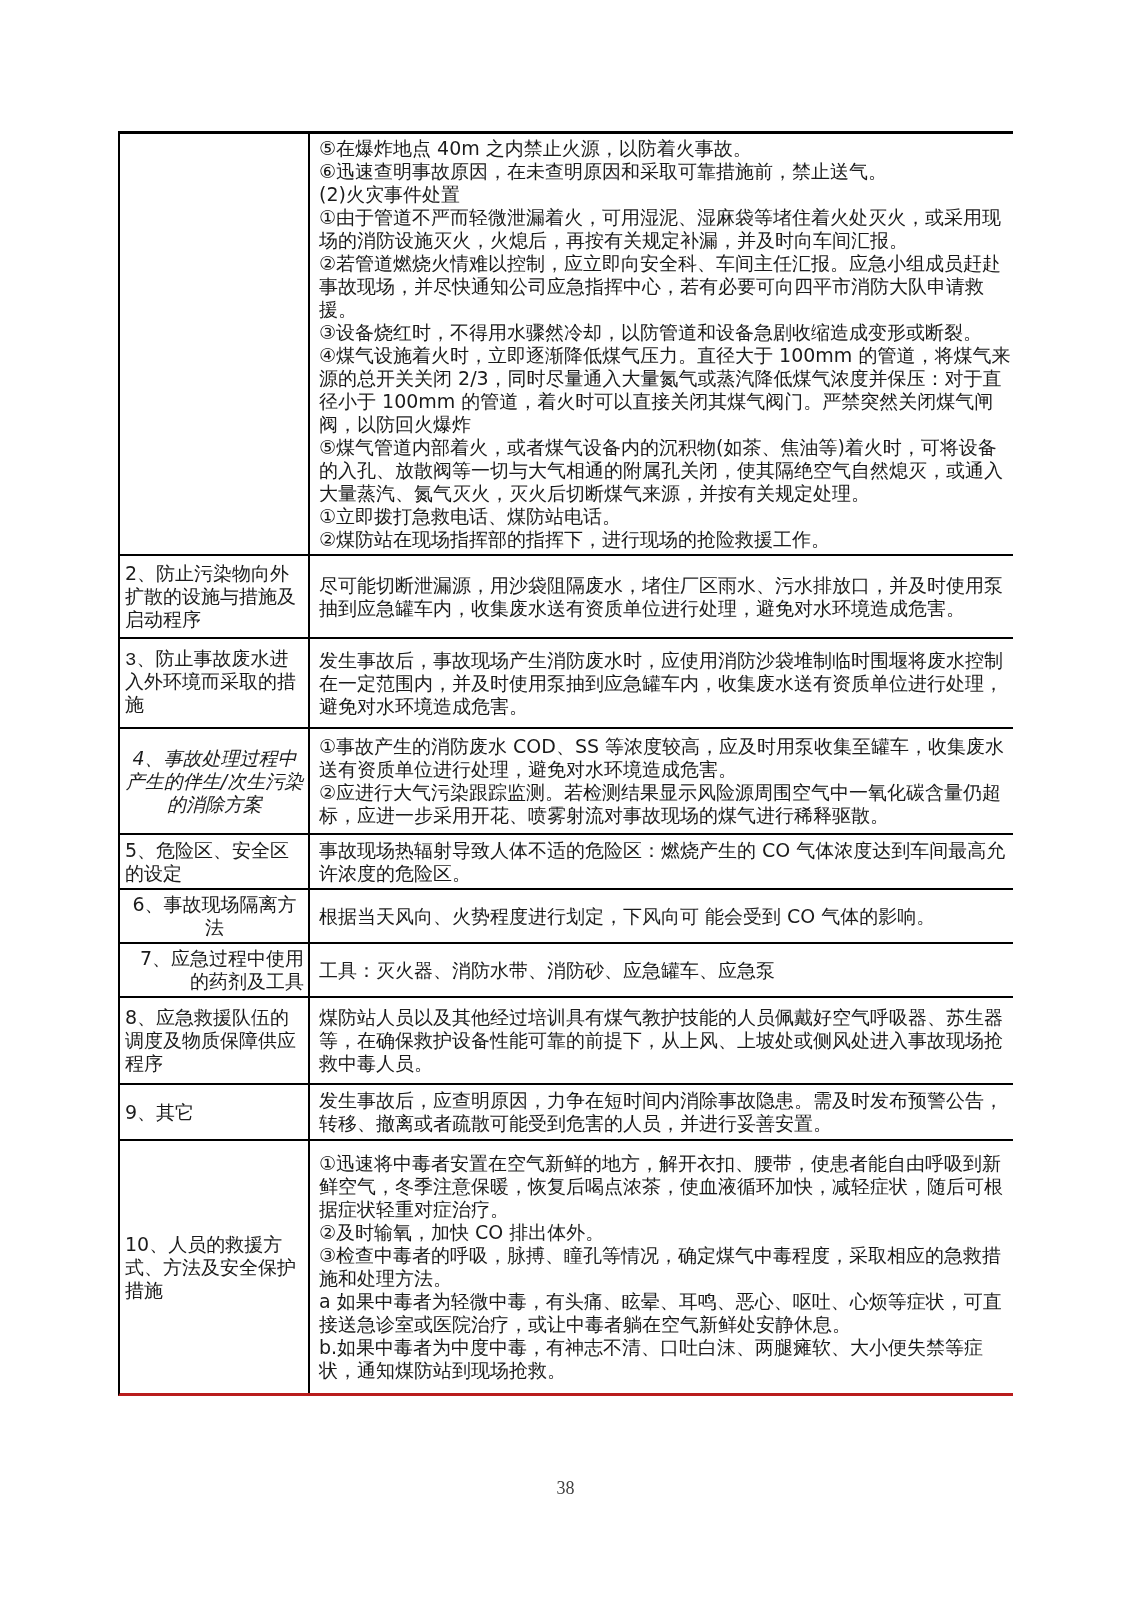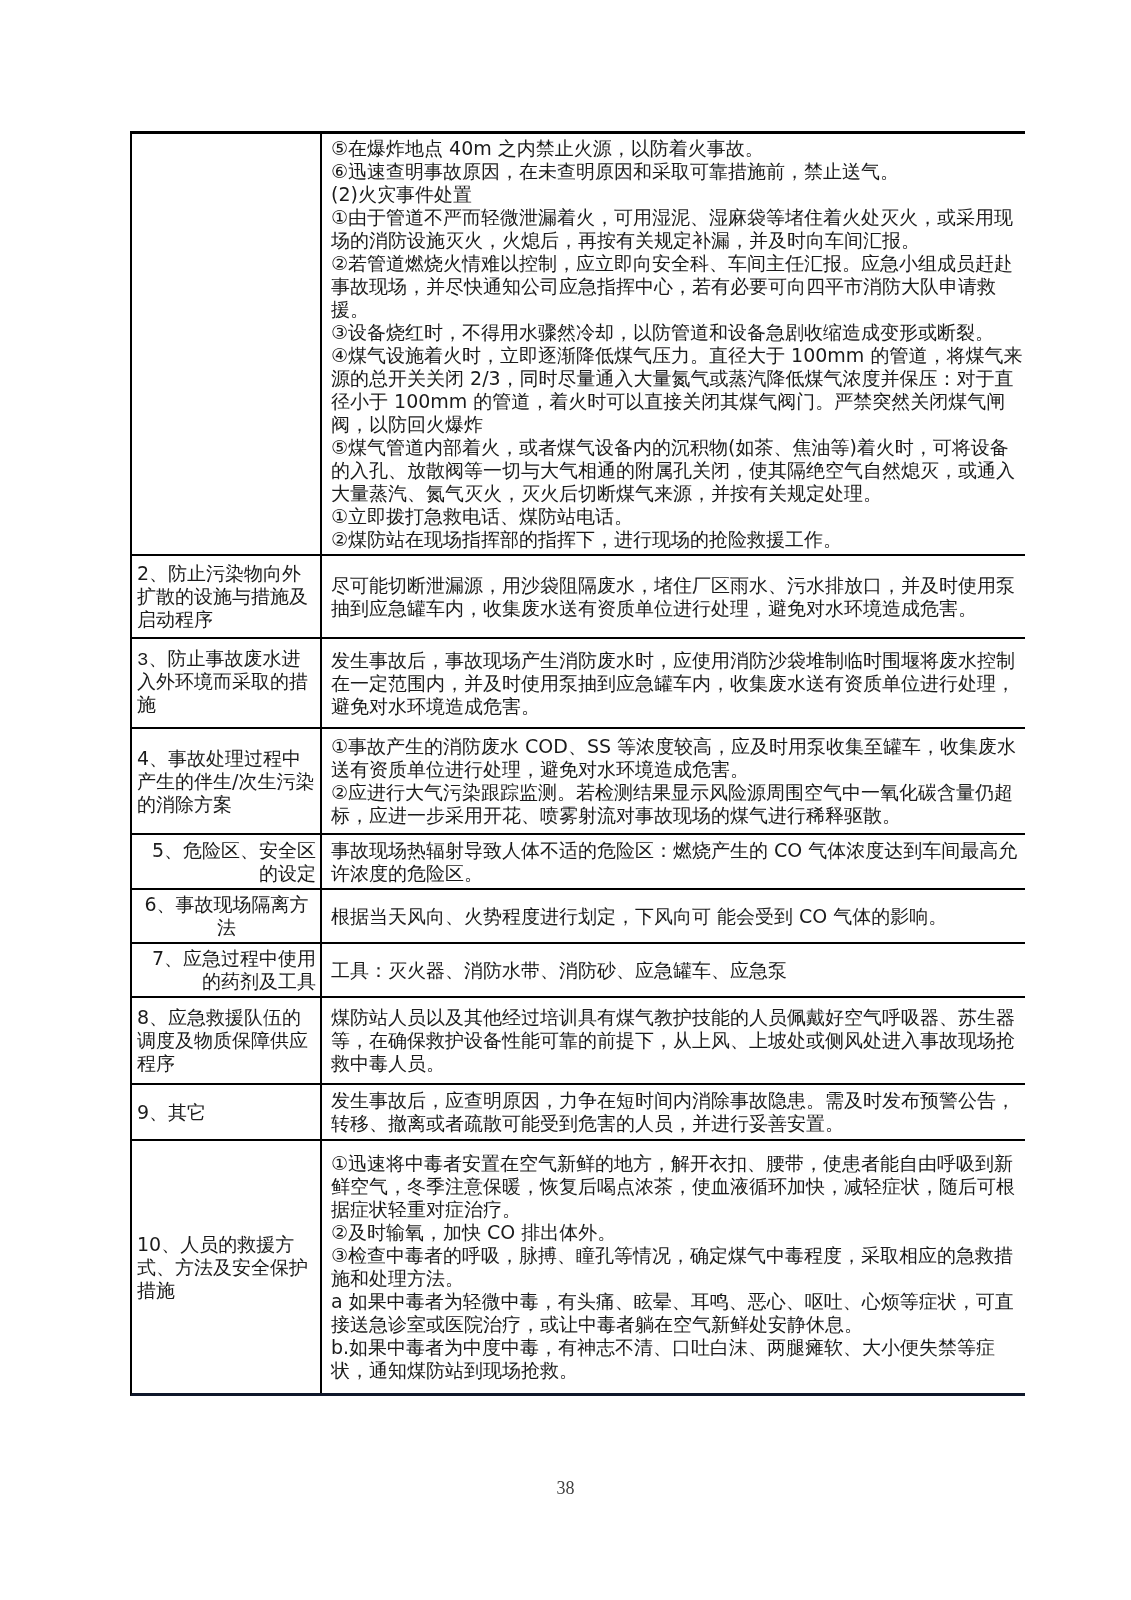--- a/index.html
+++ b/index.html
@@ -10,26 +10,26 @@
   body {
     position: relative;
     width: 1131px;
     height: 1600px;
     font-family: "DejaVu Sans", sans-serif;
     color: #1b1b1b;
     overflow: hidden;
   }
   .doc-table {
     position: absolute;
-    left: 130px;
+    left: 118px;
     top: 131px;
     width: 895px;
     box-sizing: border-box;
     border-top: 3px solid #000;
-    border-bottom: 3px solid #0f172a;
+    border-bottom: 3px solid #b91c1c;
     border-left: 2px solid #000;
   }
   .row { display: flex; box-sizing: border-box; }
   .row + .row { border-top: 2px solid #000; }
   .label-cell {
     flex: 0 0 190px;
     width: 190px;
     box-sizing: border-box;
     border-right: 2px solid #000;
     display: flex;
@@ -102,30 +102,30 @@
     </div>
     <div class="row">
       <div class="label-cell" style="text-align: left; font-family: Liberation Mono, monospace;">
         <div class="label-text">3、防止事故废水进入外环境而采取的措施</div>
       </div>
       <div class="content-cell">
         <div class="para">发生事故后，事故现场产生消防废水时，应使用消防沙袋堆制临时围堰将废水控制在一定范围内，并及时使用泵抽到应急罐车内，收集废水送有资质单位进行处理，避免对水环境造成危害。</div>
       </div>
     </div>
     <div class="row">
-      <div class="label-cell" style="text-align: left;">
+      <div class="label-cell" style="text-align: center; font-style: italic;">
         <div class="label-text">4、事故处理过程中产生的伴生/次生污染的消除方案</div>
       </div>
       <div class="content-cell">
         <div class="para">①事故产生的消防废水 COD、SS 等浓度较高，应及时用泵收集至罐车，收集废水送有资质单位进行处理，避免对水环境造成危害。</div>
         <div class="para">②应进行大气污染跟踪监测。若检测结果显示风险源周围空气中一氧化碳含量仍超标，应进一步采用开花、喷雾射流对事故现场的煤气进行稀释驱散。</div>
       </div>
     </div>
     <div class="row">
-      <div class="label-cell" style="text-align: right;">
+      <div class="label-cell" style="text-align: left;">
         <div class="label-text">5、危险区、安全区的设定</div>
       </div>
       <div class="content-cell">
         <div class="para">事故现场热辐射导致人体不适的危险区：燃烧产生的 CO 气体浓度达到车间最高允许浓度的危险区。</div>
       </div>
     </div>
     <div class="row">
       <div class="label-cell" style="text-align: center;">
         <div class="label-text">6、事故现场隔离方法</div>
       </div>

